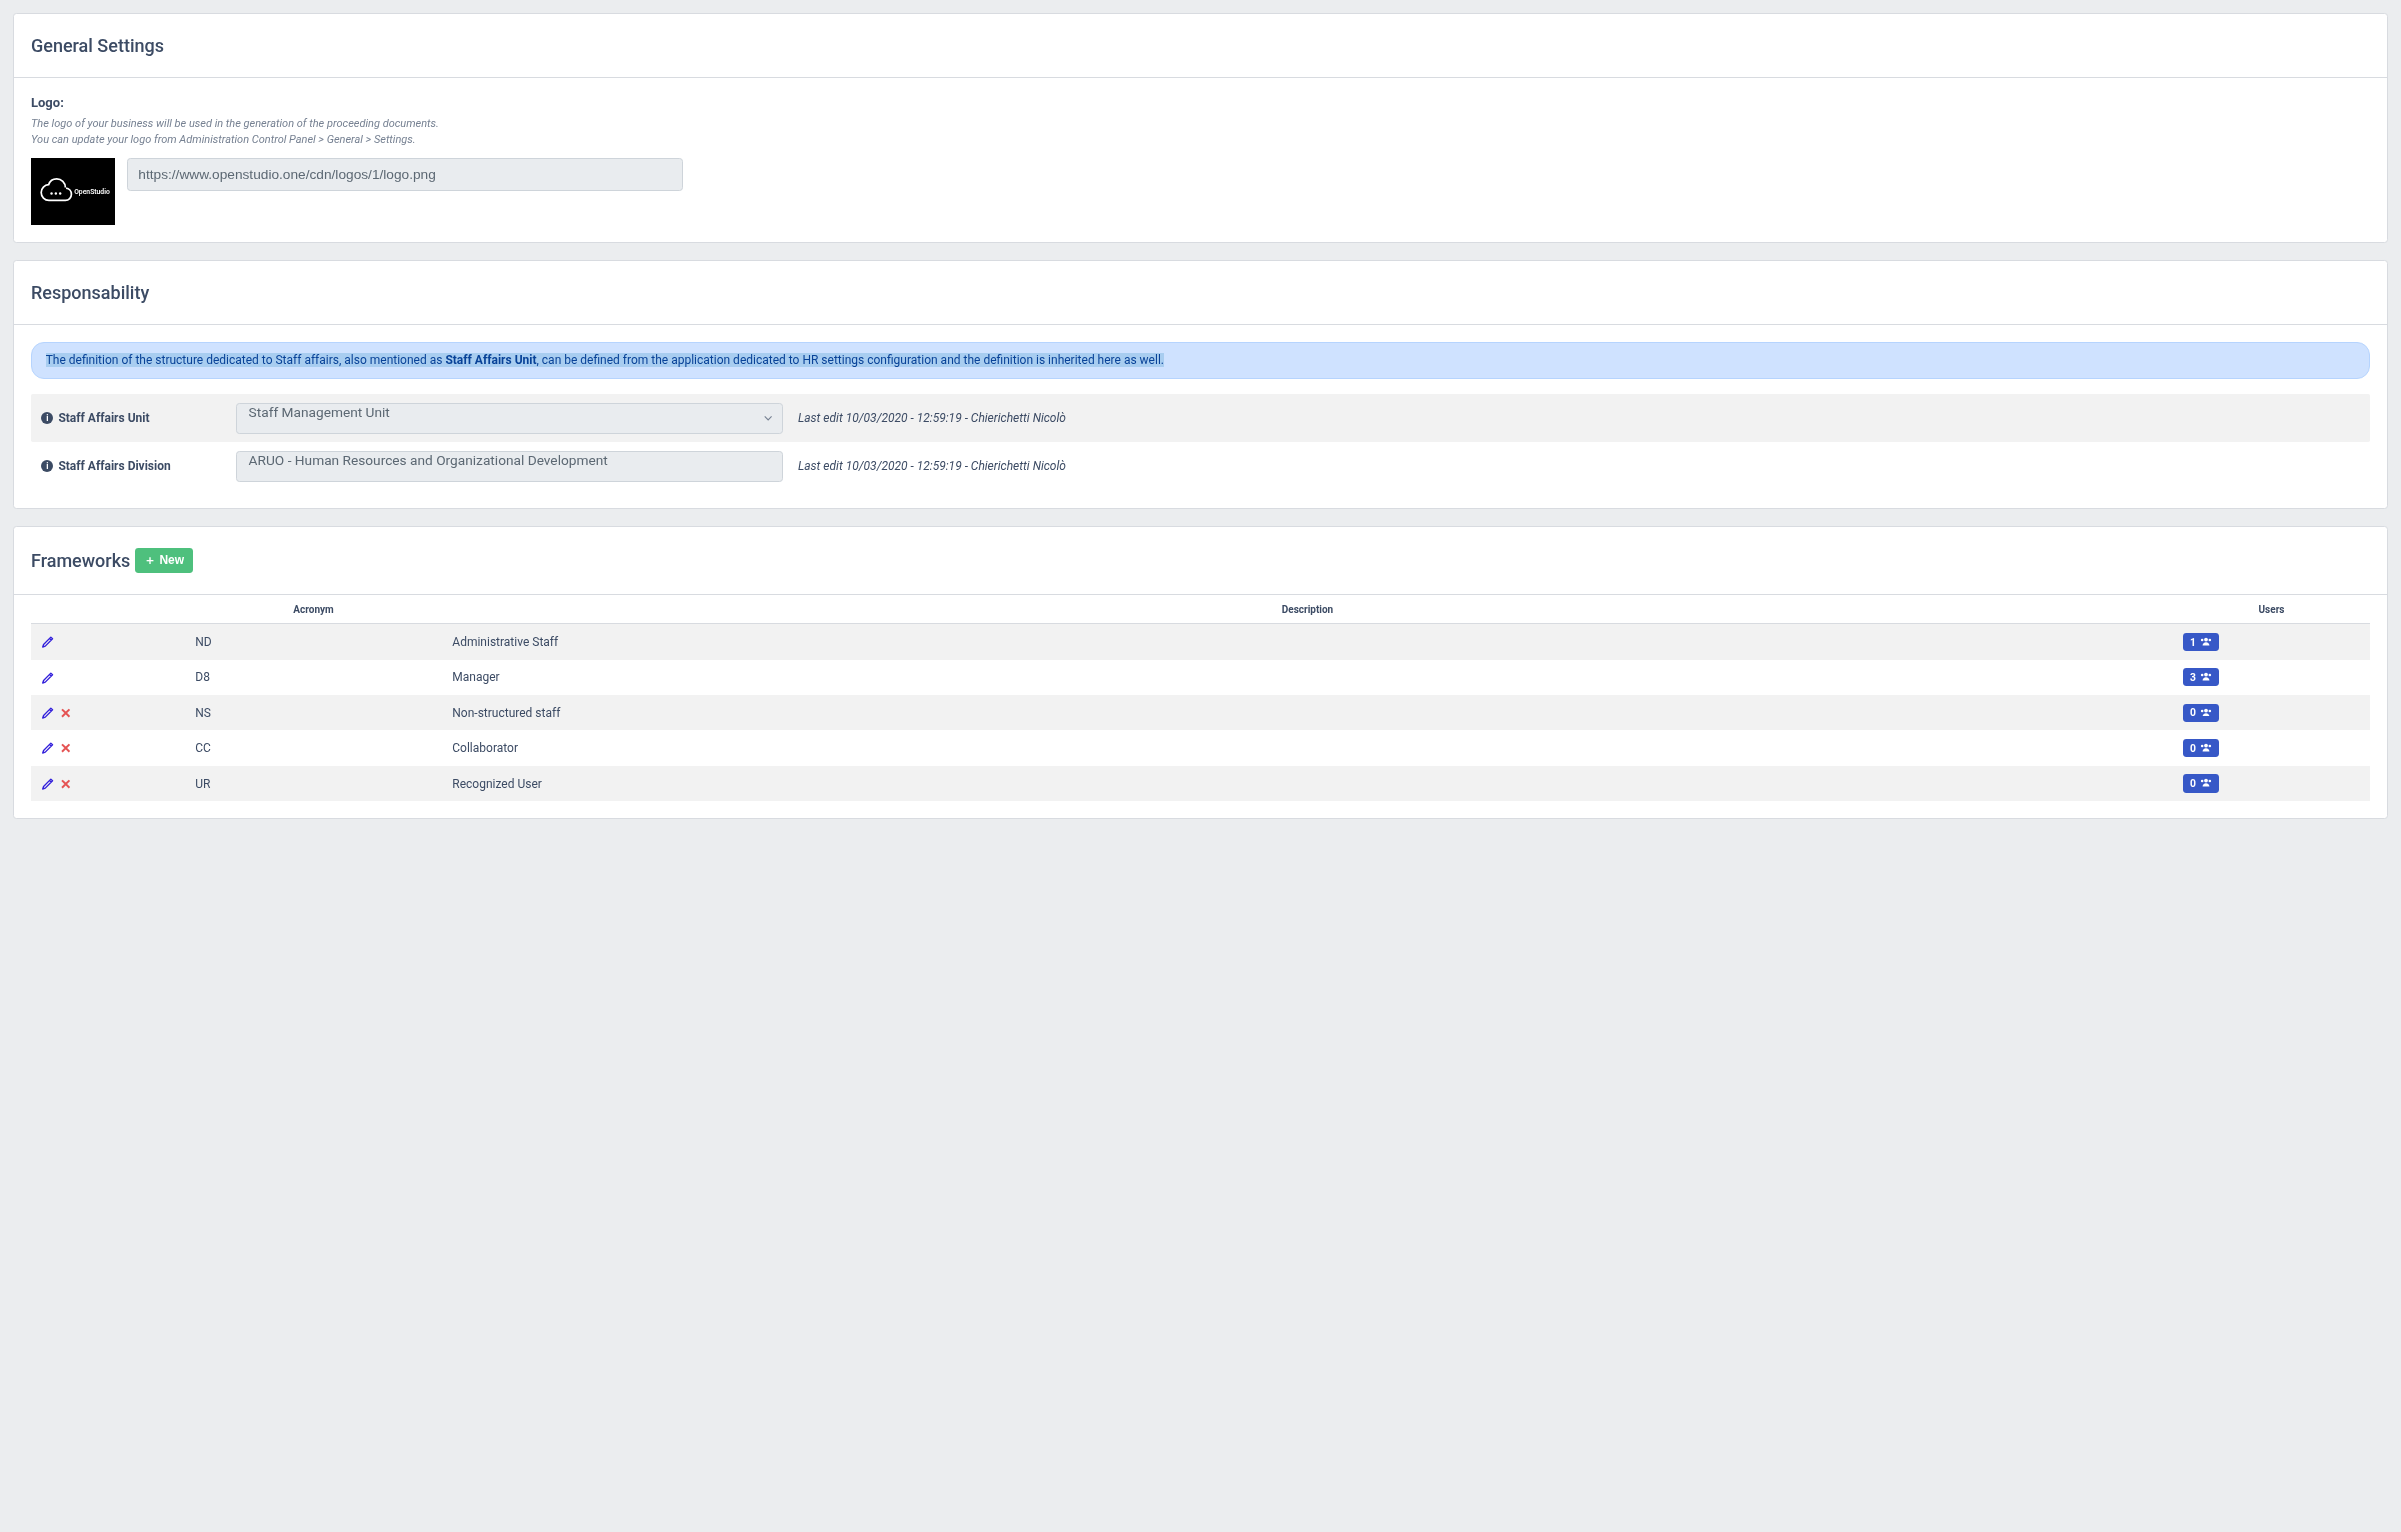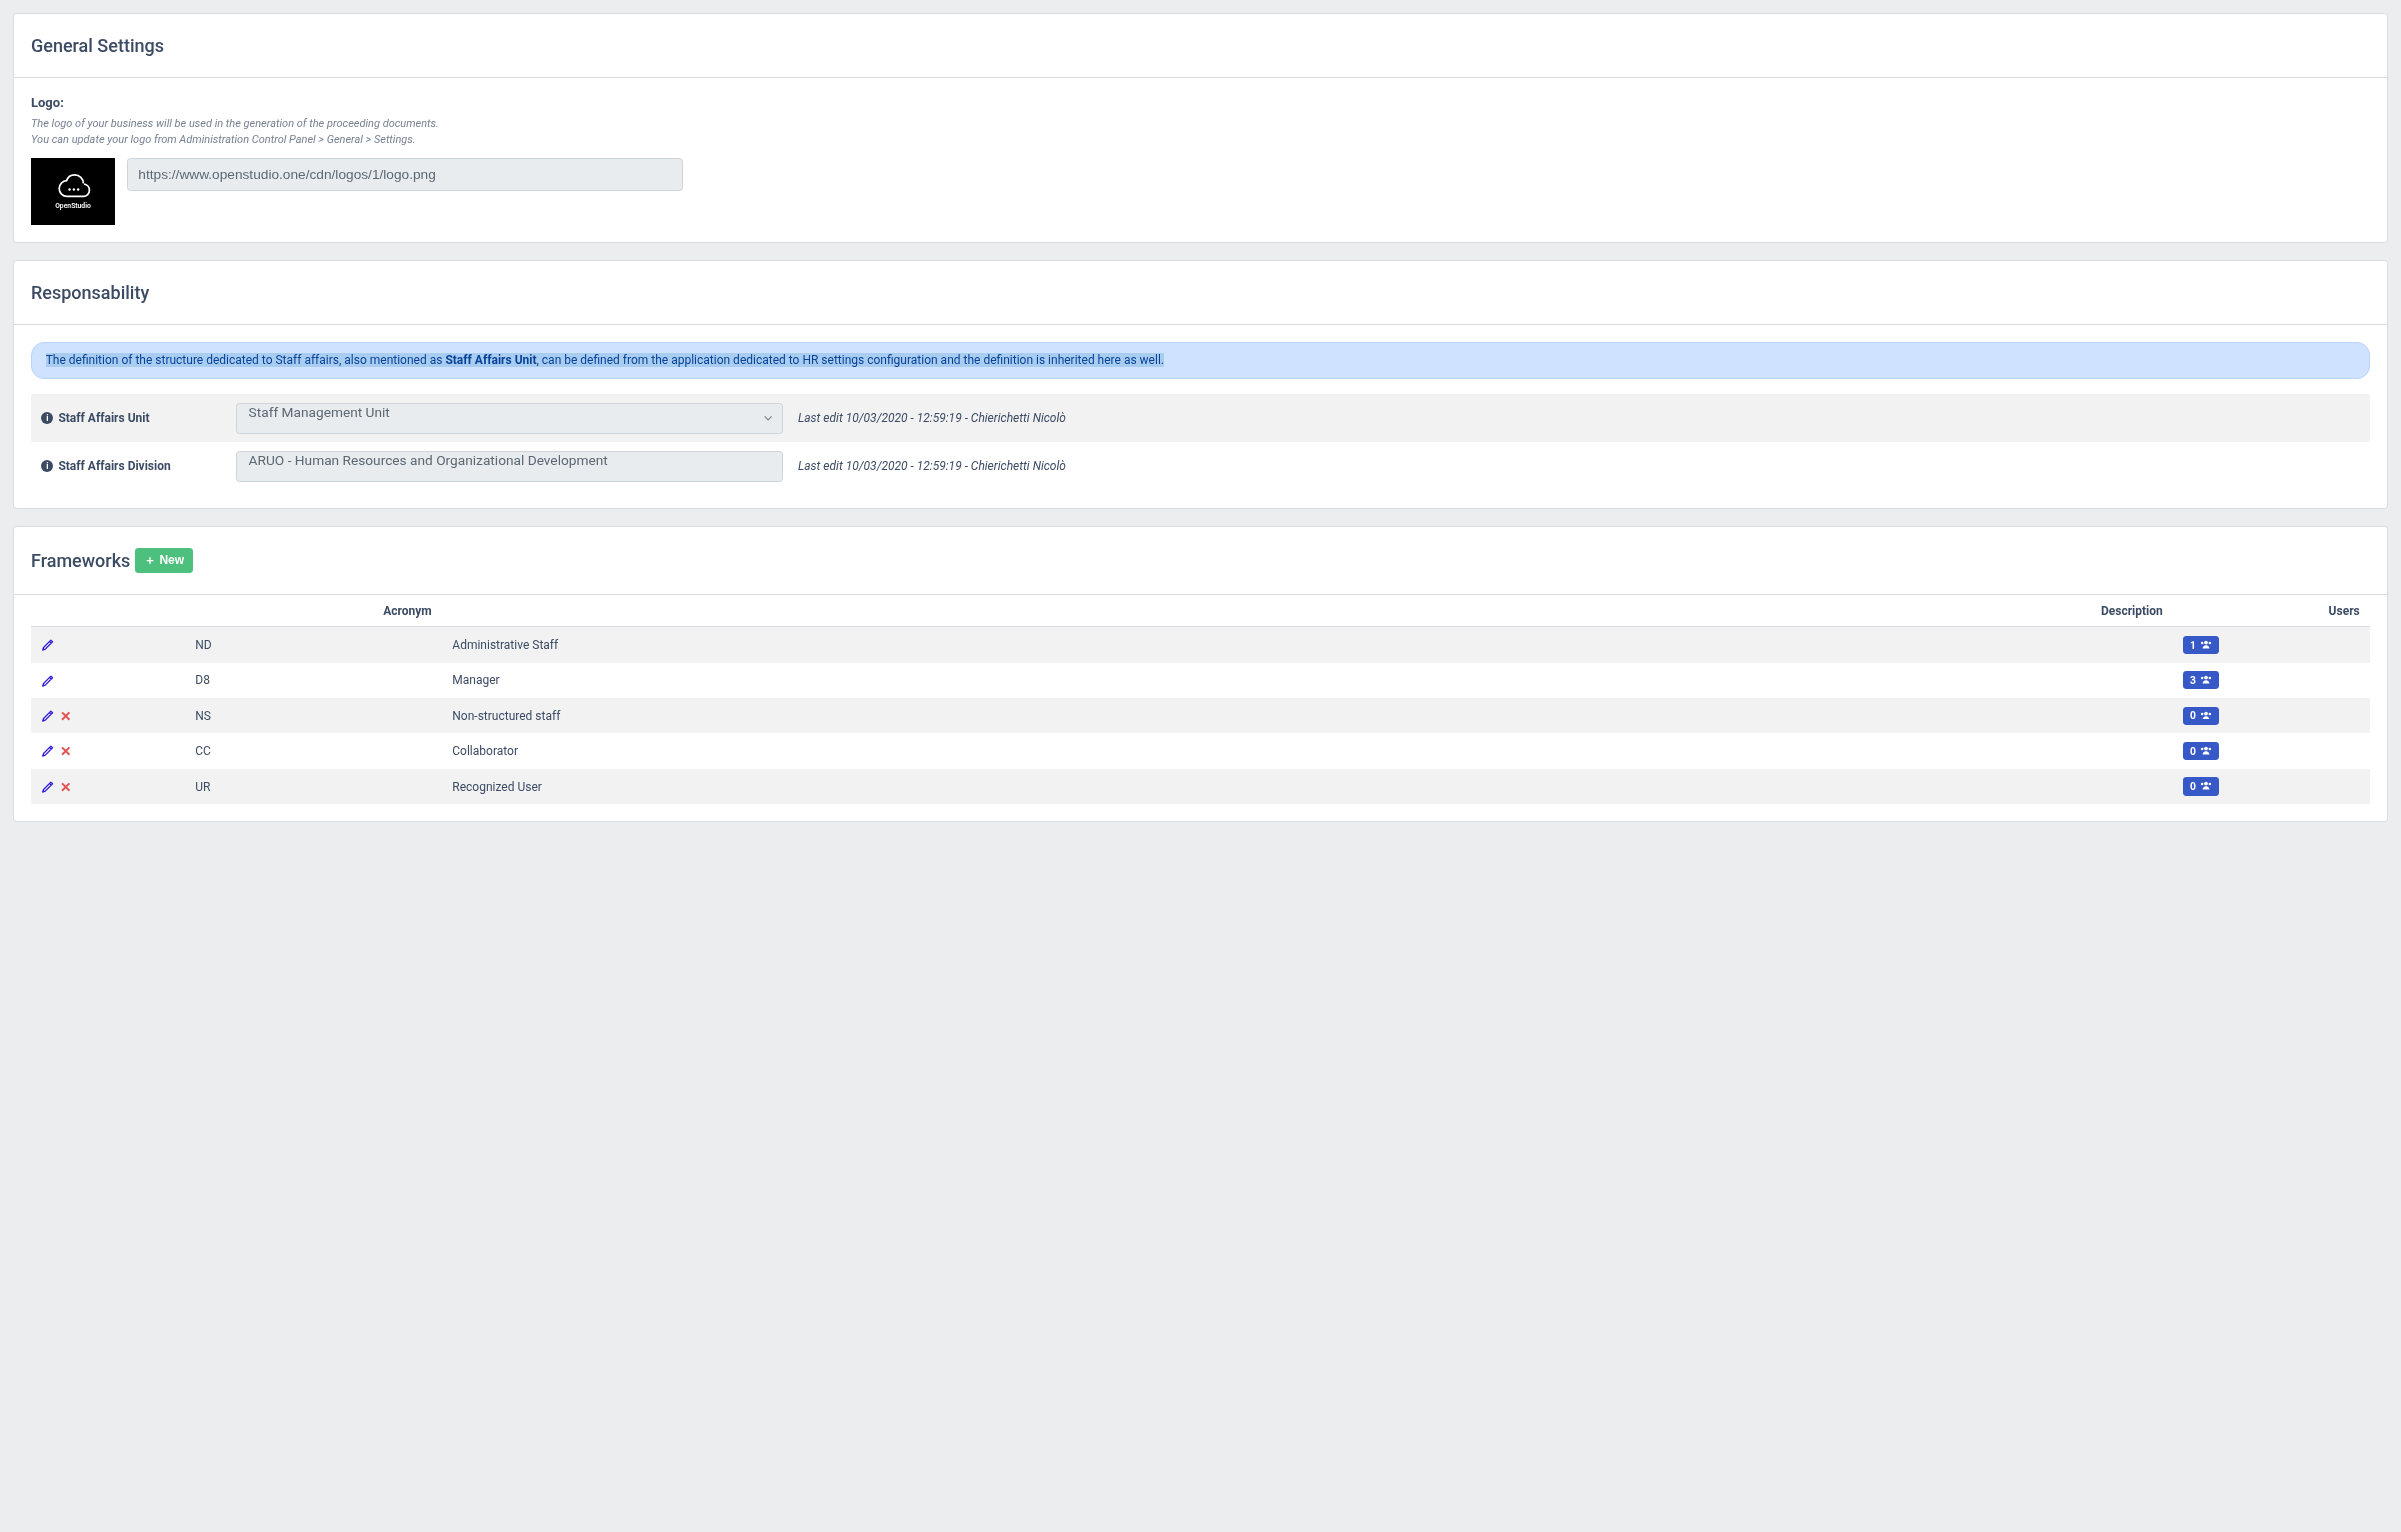--- a/index.html
+++ b/index.html
@@ -46,21 +46,21 @@
   display: flex;
   gap: 12px;
   margin-top: 10.3px;
   align-items: flex-start;
 }
 .logo-box {
   width: 84px;
   height: 67px;
   background: #000;
   display: flex;
-  flex-direction: column;
+  flex-direction: row;
   align-items: center;
   justify-content: center;
   color: #fff;
   flex-shrink: 0;
 }
 .logo-box svg { margin-bottom: 3.4px; }
 .logo-box .brand { font-size: 6.8px; font-weight: 600; }
 .input-ro {
   background: #e9ecef;
   border: 0.9px solid #ced4da;
@@ -144,25 +144,25 @@
   display: inline-flex;
   align-items: center;
   gap: 3.4px;
   cursor: pointer;
 }
 table {
   width: 100%;
   border-collapse: collapse;
 }
 thead th {
-  text-align: right;
+  text-align: center;
   padding: 8.6px 10.3px;
   border-bottom: 1.7px solid #d8dbe0;
   font-weight: 700;
-  font-size: 12px;
+  font-size: 10px;
   color: #3c4b64;
 }
 tbody tr:nth-child(odd) { background: #f2f2f2; }
 tbody td {
   padding: 8.6px 10.3px;
   font-size: 12px;
   color: #3c4b64;
   vertical-align: middle;
 }
 .col-actions { width: 154px; }

